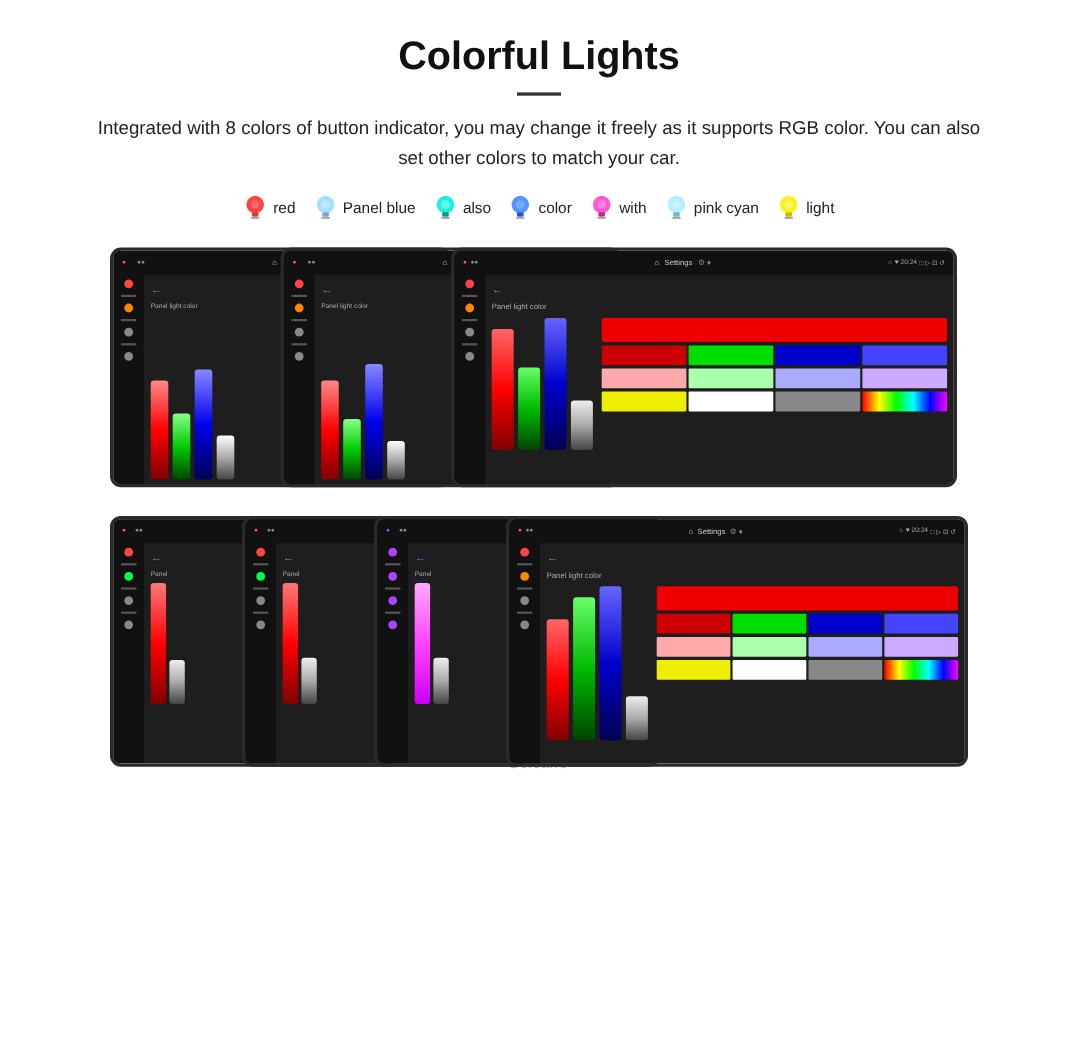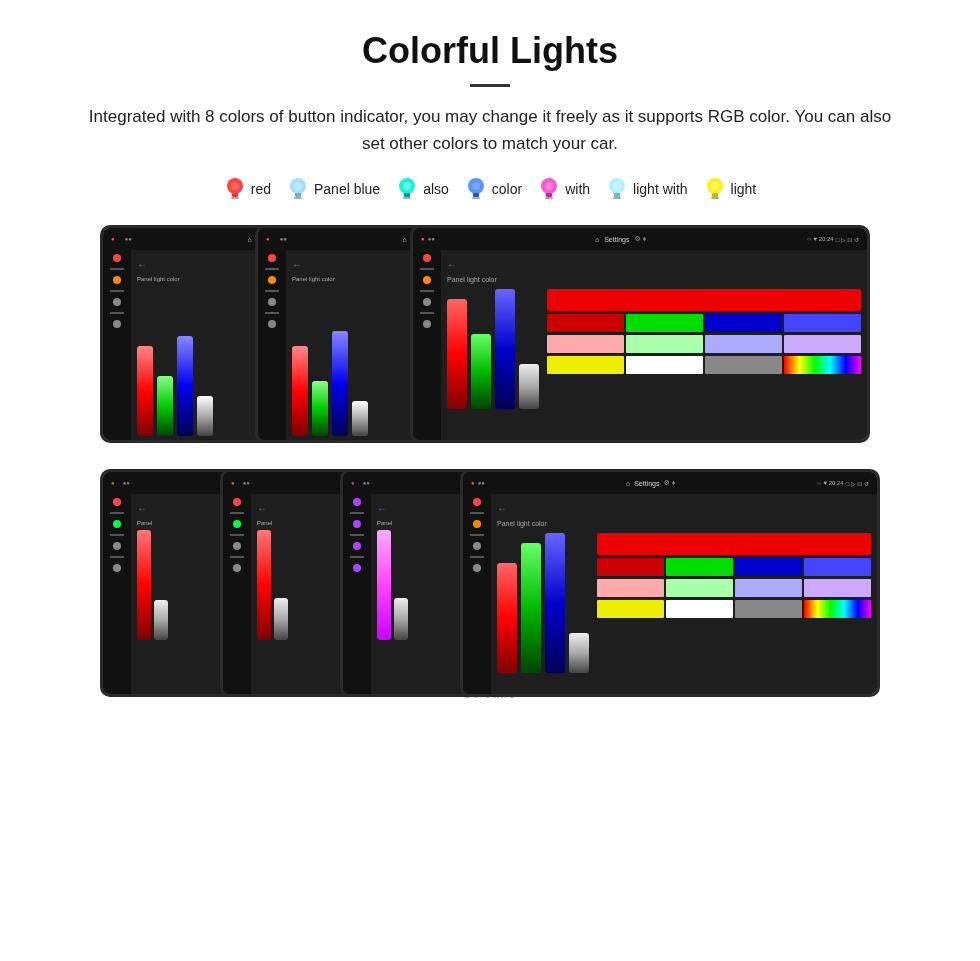--- a/index.html
+++ b/index.html
@@ -255,21 +255,21 @@
       <span>with</span>
     </div>
 
     <div class="color-item">
       <svg class="bulb-icon" viewBox="0 0 22 28">
         <ellipse cx="11" cy="11" rx="8" ry="8" fill="#aaeeff" opacity="0.9"></ellipse>
         <rect x="8" y="18" width="6" height="4" rx="1" fill="#66bbcc"></rect>
         <rect x="7" y="22" width="8" height="2" rx="1" fill="#aaa"></rect>
         <circle cx="11" cy="11" r="4" fill="#ddf8ff" opacity="0.5"></circle>
       </svg>
-      <span>light with</span>
+      <span>pink cyan</span>
     </div>
 
     <div class="color-item">
       <svg class="bulb-icon" viewBox="0 0 22 28">
         <ellipse cx="11" cy="11" rx="8" ry="8" fill="#ffee00" opacity="0.9"></ellipse>
         <rect x="8" y="18" width="6" height="4" rx="1" fill="#ccbb00"></rect>
         <rect x="7" y="22" width="8" height="2" rx="1" fill="#aaa"></rect>
         <circle cx="11" cy="11" r="4" fill="#fff5aa" opacity="0.5"></circle>
       </svg>
       <span>light</span>

